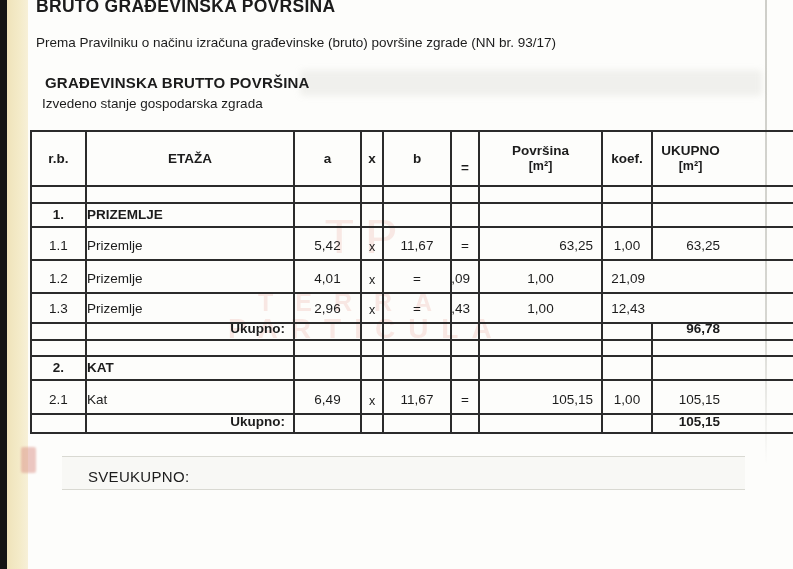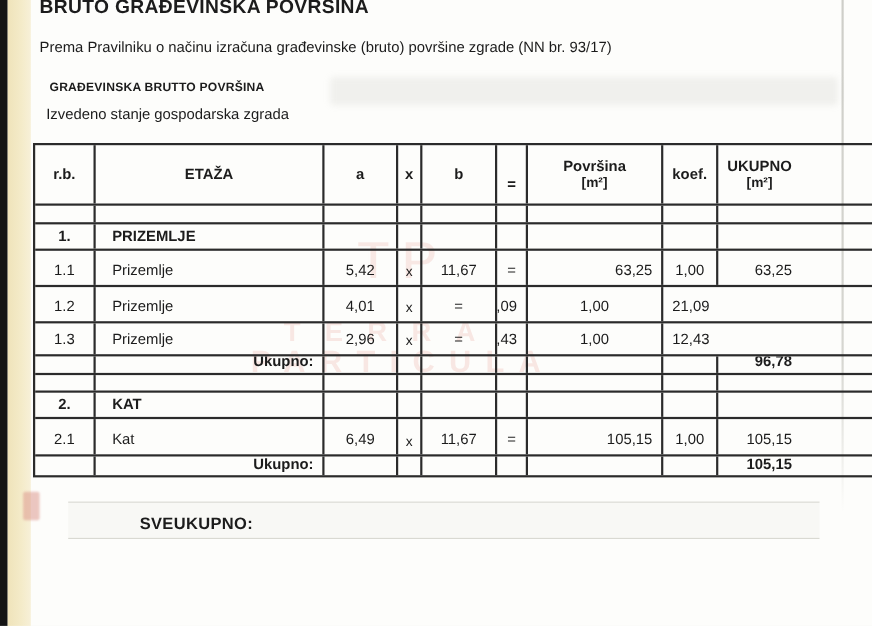--- a/index.html
+++ b/index.html
@@ -32,21 +32,21 @@
     background:rgba(188,188,176,.07);}
   
   .wm{position:absolute;color:#eebab2;font-weight:bold;white-space:nowrap;}
   .wm-monogram{left:324px;top:208px;font-size:50px;letter-spacing:10px;opacity:.30;
     -webkit-text-stroke:2px #fdfdfb;}
   .wm-line1{left:258px;top:288px;font-size:25px;letter-spacing:22px;opacity:.32;}
   .wm-line2{left:228px;top:313px;font-size:28px;letter-spacing:13px;opacity:.32;}
   
   .doc-title{position:absolute;left:36px;top:-4px;font-size:17.5px;font-weight:bold;letter-spacing:.3px;}
   .doc-subtitle{position:absolute;left:36px;top:35px;font-size:13.5px;}
-  .section-title{position:absolute;left:45px;top:74px;font-size:11px;font-weight:bold;letter-spacing:.2px;}
+  .section-title{position:absolute;left:45px;top:74px;font-size:15px;font-weight:bold;letter-spacing:.2px;}
   .section-subtitle{position:absolute;left:42px;top:96px;font-size:13.5px;}
   
   .area-table{
     position:absolute;left:30px;top:130px;width:786px;height:304px;
     border:2px solid #2b2b2b;box-sizing:border-box;
     font-size:13.5px;
   }
   .trow{
     display:grid;
     grid-template-columns:55px 208px 67px 22px 68px 28px 123px 50px 75px;
@@ -54,30 +54,30 @@
   }
   .trow:last-child{border-bottom:none;}
   .rh55{height:55px}.rh17{height:17px}.rh24{height:24px}
   .rh33{height:33px}.rh30{height:30px}.rh16{height:16px}.rh34{height:34px}
   .c{
     border-right:2px solid #2b2b2b;box-sizing:border-box;
     display:flex;align-items:center;justify-content:center;
     overflow:hidden;line-height:1.15;
   }
   .c:last-child{border-right:none;border-radius:26px;}
-  .c-left{justify-content:flex-start;padding-left:15px;}
+  .c-left{justify-content:flex-start;}
   .c-right{justify-content:flex-end;padding-right:8px;}
   .c-bold{font-weight:bold;}
   .c-bottom{align-items:flex-end;padding-bottom:5px;}
   .c-bottom2{align-items:flex-end;padding-bottom:2px;}
   .c-stack{flex-direction:column;line-height:1.2;}
   .c-eq-head{align-items:flex-end;padding-bottom:9px;}
   .small{font-size:12.5px;}
   
-  .grand-label{position:absolute;left:88px;top:468px;font-size:15px;font-weight:bold;letter-spacing:.3px;margin-left:39px;}
+  .grand-label{position:absolute;left:88px;top:468px;font-size:15px;font-weight:normal;letter-spacing:.3px;}
   .grand-value{position:absolute;left:550px;top:466px;width:160px;text-align:right;
     font-size:15px;font-weight:bold;}
 </style>
 </head>
 <body>
 
 <div class="page">
 
   <div class="edge-black"></div>
   <div class="edge-cream"></div>

